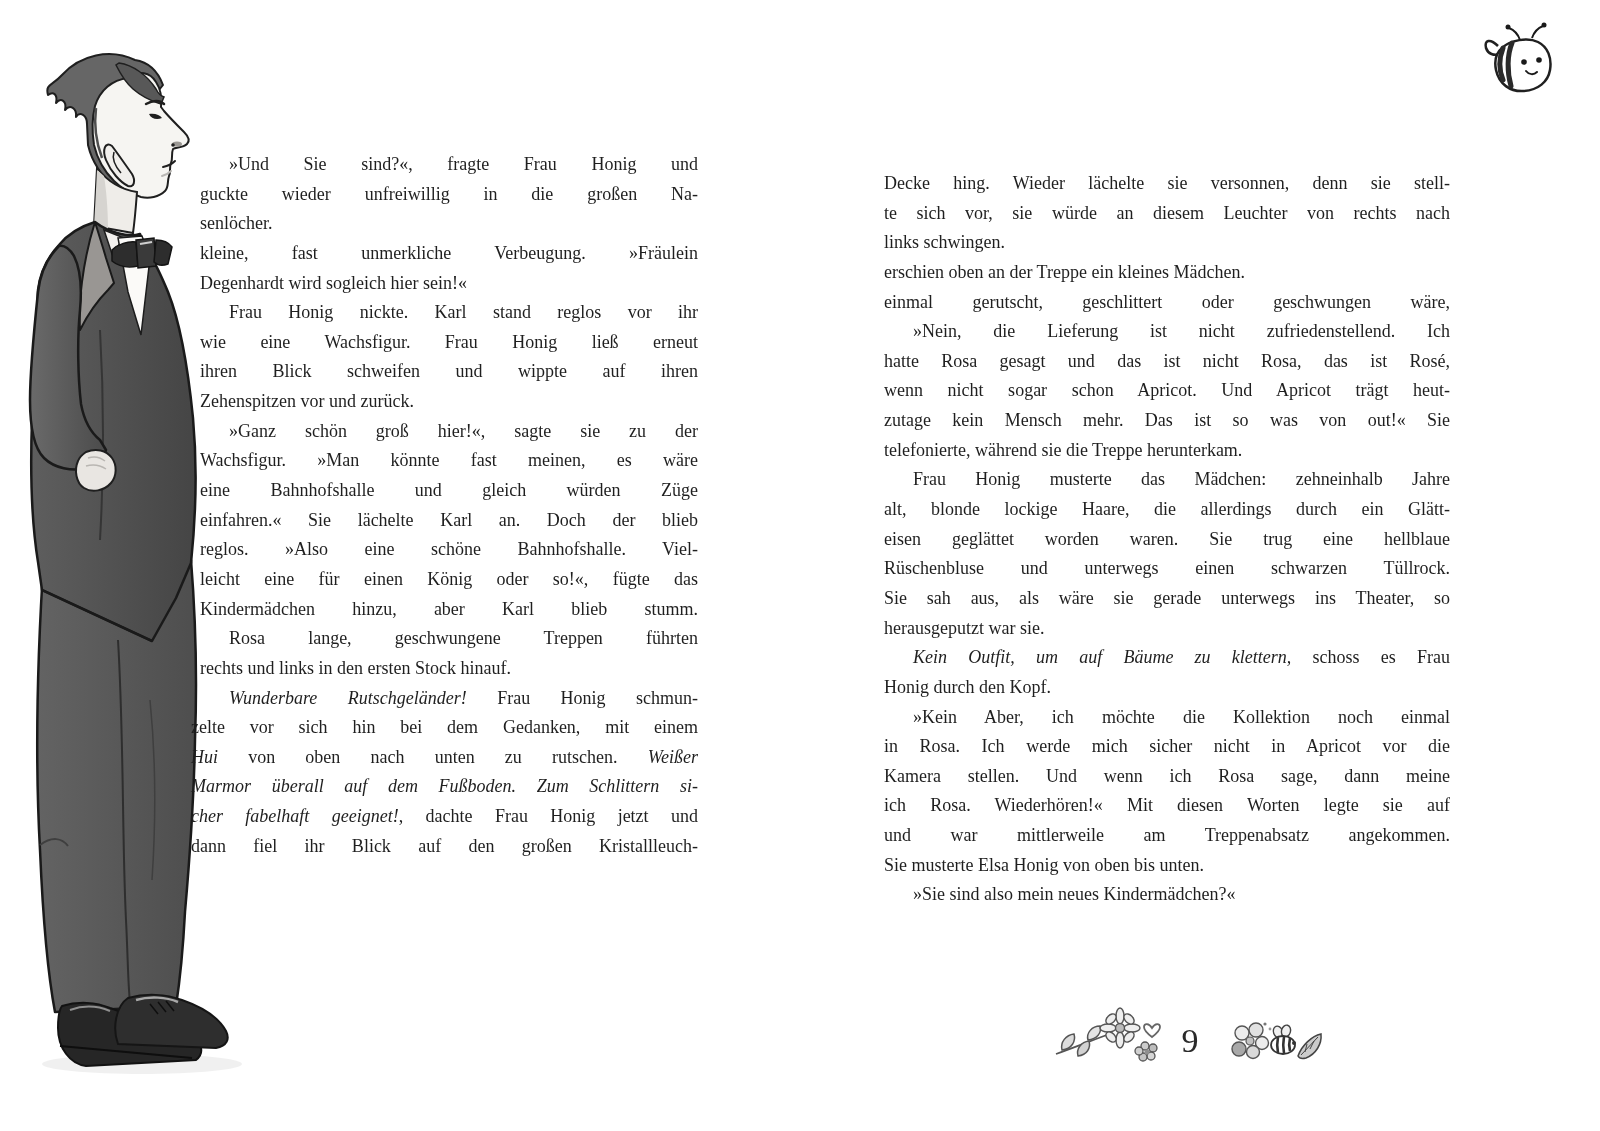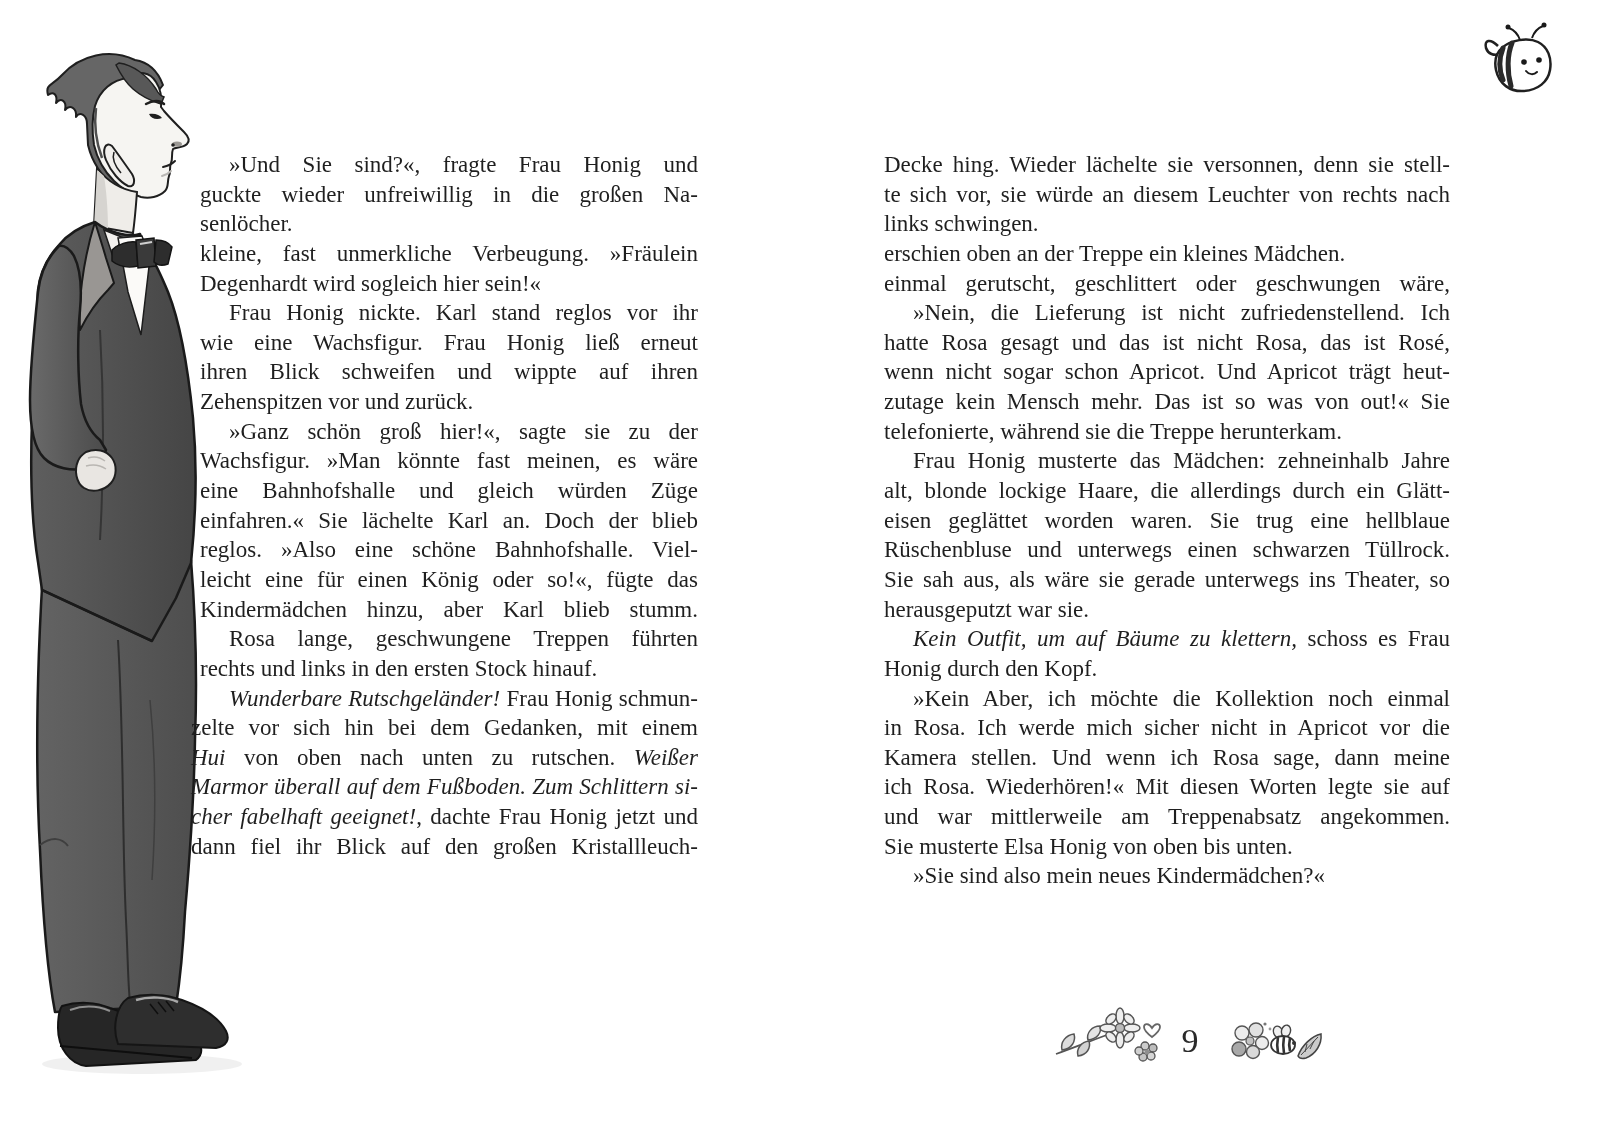--- a/index.html
+++ b/index.html
@@ -6,25 +6,25 @@
   body {
     width:1600px; height:1131px;
     background:#ffffff;
     position:relative;
     overflow:hidden;
     font-family:"Liberation Serif","DejaVu Serif",serif;
     color:#1f1f1f;
   }
   .text-column {
     position:absolute; top:150px;
-    font-size:23px; line-height:29.65px;
+    font-size:18px; line-height:29.65px;
     text-rendering:optimizeLegibility;
   }
   .col-left  { left:185px; width:513px; }
-  .col-right { left:884px; width:566px; }
+  .col-right { left:884px; width:566px;margin-top:19px; }
   .line { height:29.65px; text-align:justify; text-align-last:justify; }
   .line.endp { text-align-last:left; }
   .line.indent { text-indent:29px; }
   .line em { font-style:italic; }
   
   .fig-spacer-1 { float:left; clear:left; width:15px; height:535px; }
   .fig-spacer-2 { float:left; clear:left; width:6px;  height:255px; }
   .butler-art { position:absolute; left:0; top:0; }
   .corner-bee { position:absolute; left:1480px; top:20px; }
   .footer-number {

